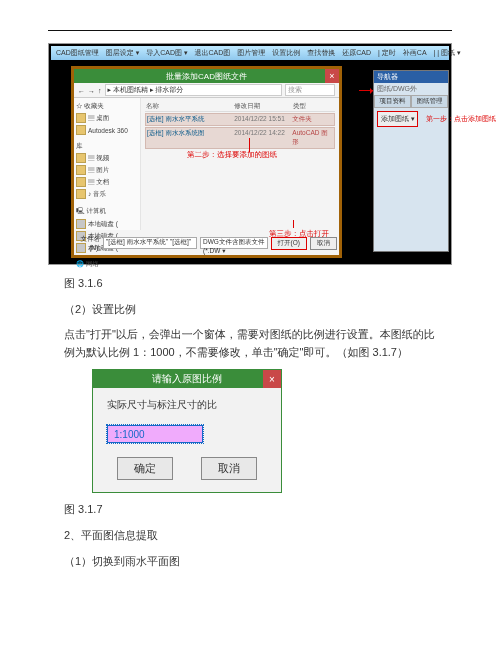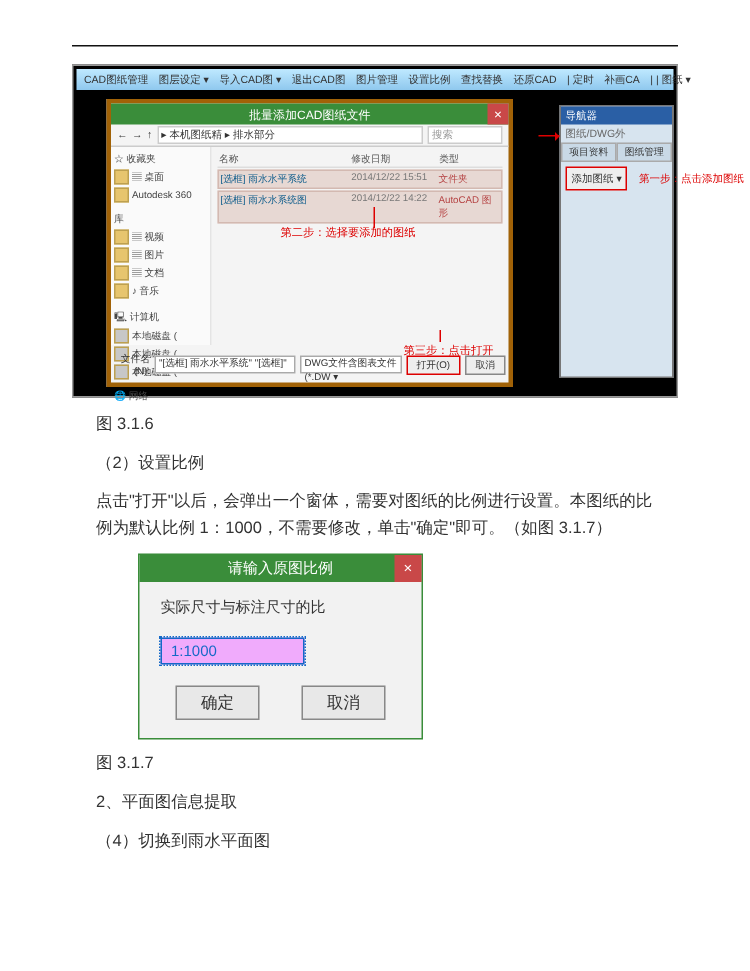--- a/index.html
+++ b/index.html
@@ -188,14 +188,14 @@
       <div class="f2-in">1:1000</div>
       <div class="f2-btns">
         <div>确定</div>
         <div>取消</div>
       </div>
     </div>
   </div>
 
   <div class="p">图 3.1.7</div>
   <div class="p">2、平面图信息提取</div>
-  <div class="p">（4）切换到雨水平面图</div>
+  <div class="p">（1）切换到雨水平面图</div>
 </div>
 
 </body></html>

